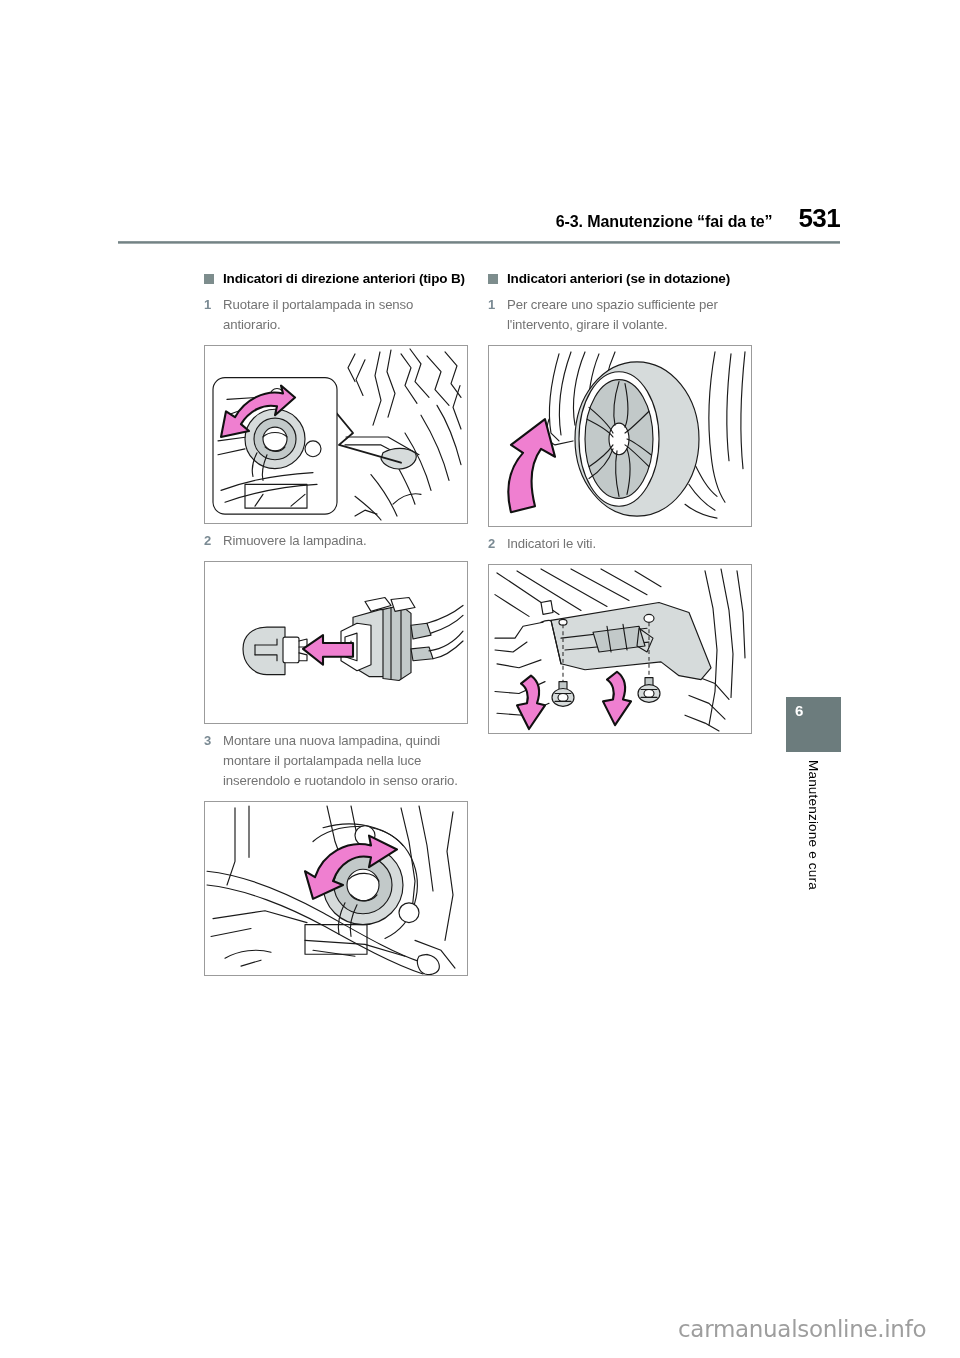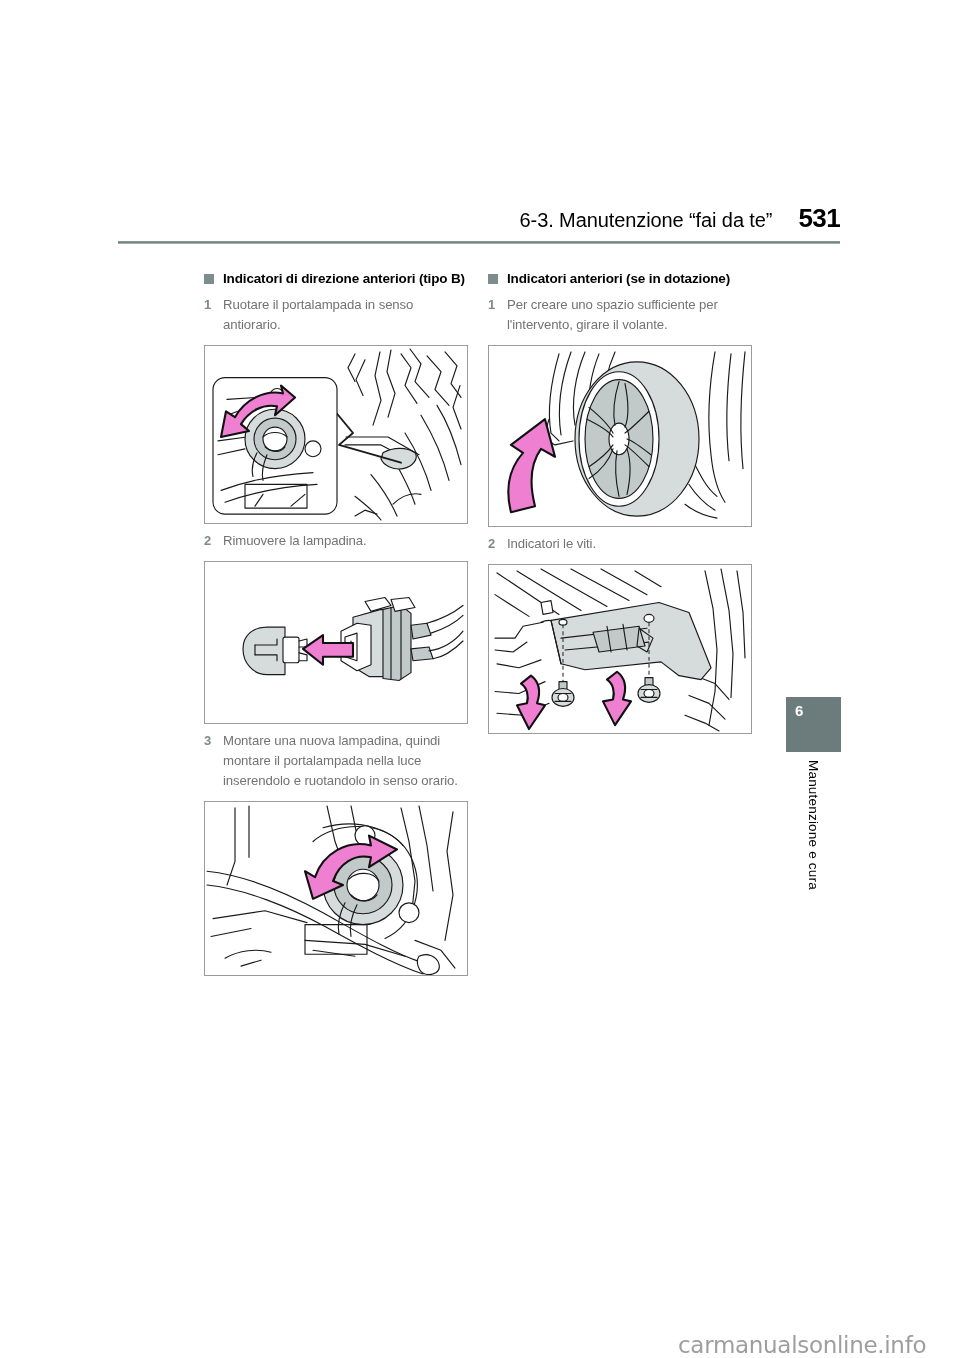--- a/index.html
+++ b/index.html
@@ -30,22 +30,22 @@
     left: 118px;
     top: 205px;
     width: 722px;
     height: 36px;
     display: flex;
     align-items: baseline;
     justify-content: flex-end;
     gap: 26px;
   }
   .header-title {
-    font-size: 20px;
-    font-weight: normal;
+    font-size: 16px;
+    font-weight: bold;
     letter-spacing: -0.1px;
     color: #000;
     white-space: nowrap;
   }
   .header-page {
     font-size: 26px;
     font-weight: bold;
     letter-spacing: -0.6px;
     color: #000000;
     line-height: 1;
@@ -173,21 +173,20 @@
 
   
   .watermark {
     position: absolute;
     left: 678px;
     top: 1316px;
     font-size: 23px;
     color: #9e9e9e;
     letter-spacing: -0.3px;
     font-family: "DejaVu Sans", sans-serif;
-    margin-top: 16px;
   }
 
   
   .ln   { fill: none; stroke: #1a1a1a; stroke-width: 1.15; stroke-linecap: round; stroke-linejoin: round; }
   .lnth { fill: none; stroke: #1a1a1a; stroke-width: 1.9;  stroke-linecap: round; stroke-linejoin: round; }
   .gray { fill: #d6dbdb; stroke: #1a1a1a; stroke-width: 1.15; stroke-linejoin: round; }
   .gray2{ fill: #c2c9c9; stroke: #1a1a1a; stroke-width: 1.15; stroke-linejoin: round; }
   .wht  { fill: #ffffff; stroke: #1a1a1a; stroke-width: 1.15; stroke-linejoin: round; }
   .arw  { fill: #ef7fd0; stroke: #111111; stroke-width: 2.1; stroke-linejoin: round; }
   .dash { fill: none; stroke: #333; stroke-width: 1.1; stroke-dasharray: 4 3; }

